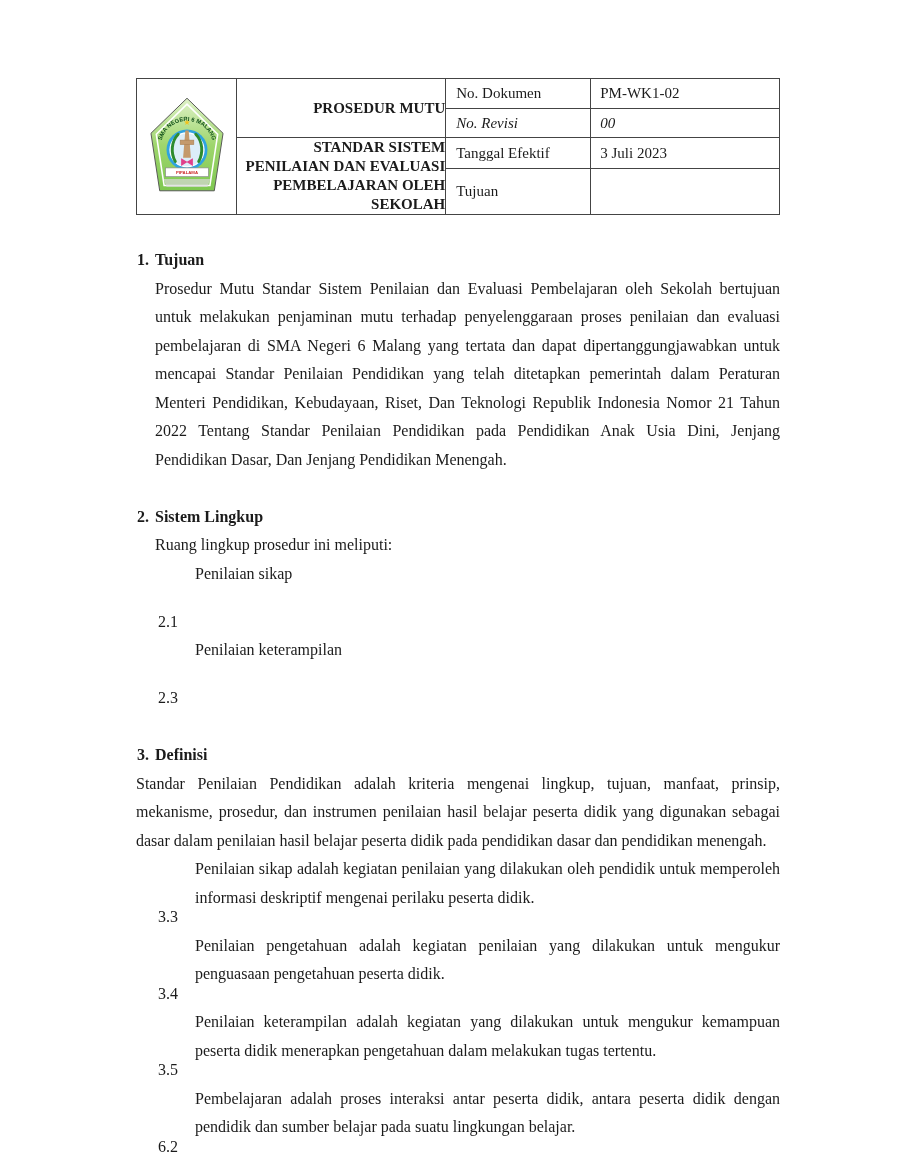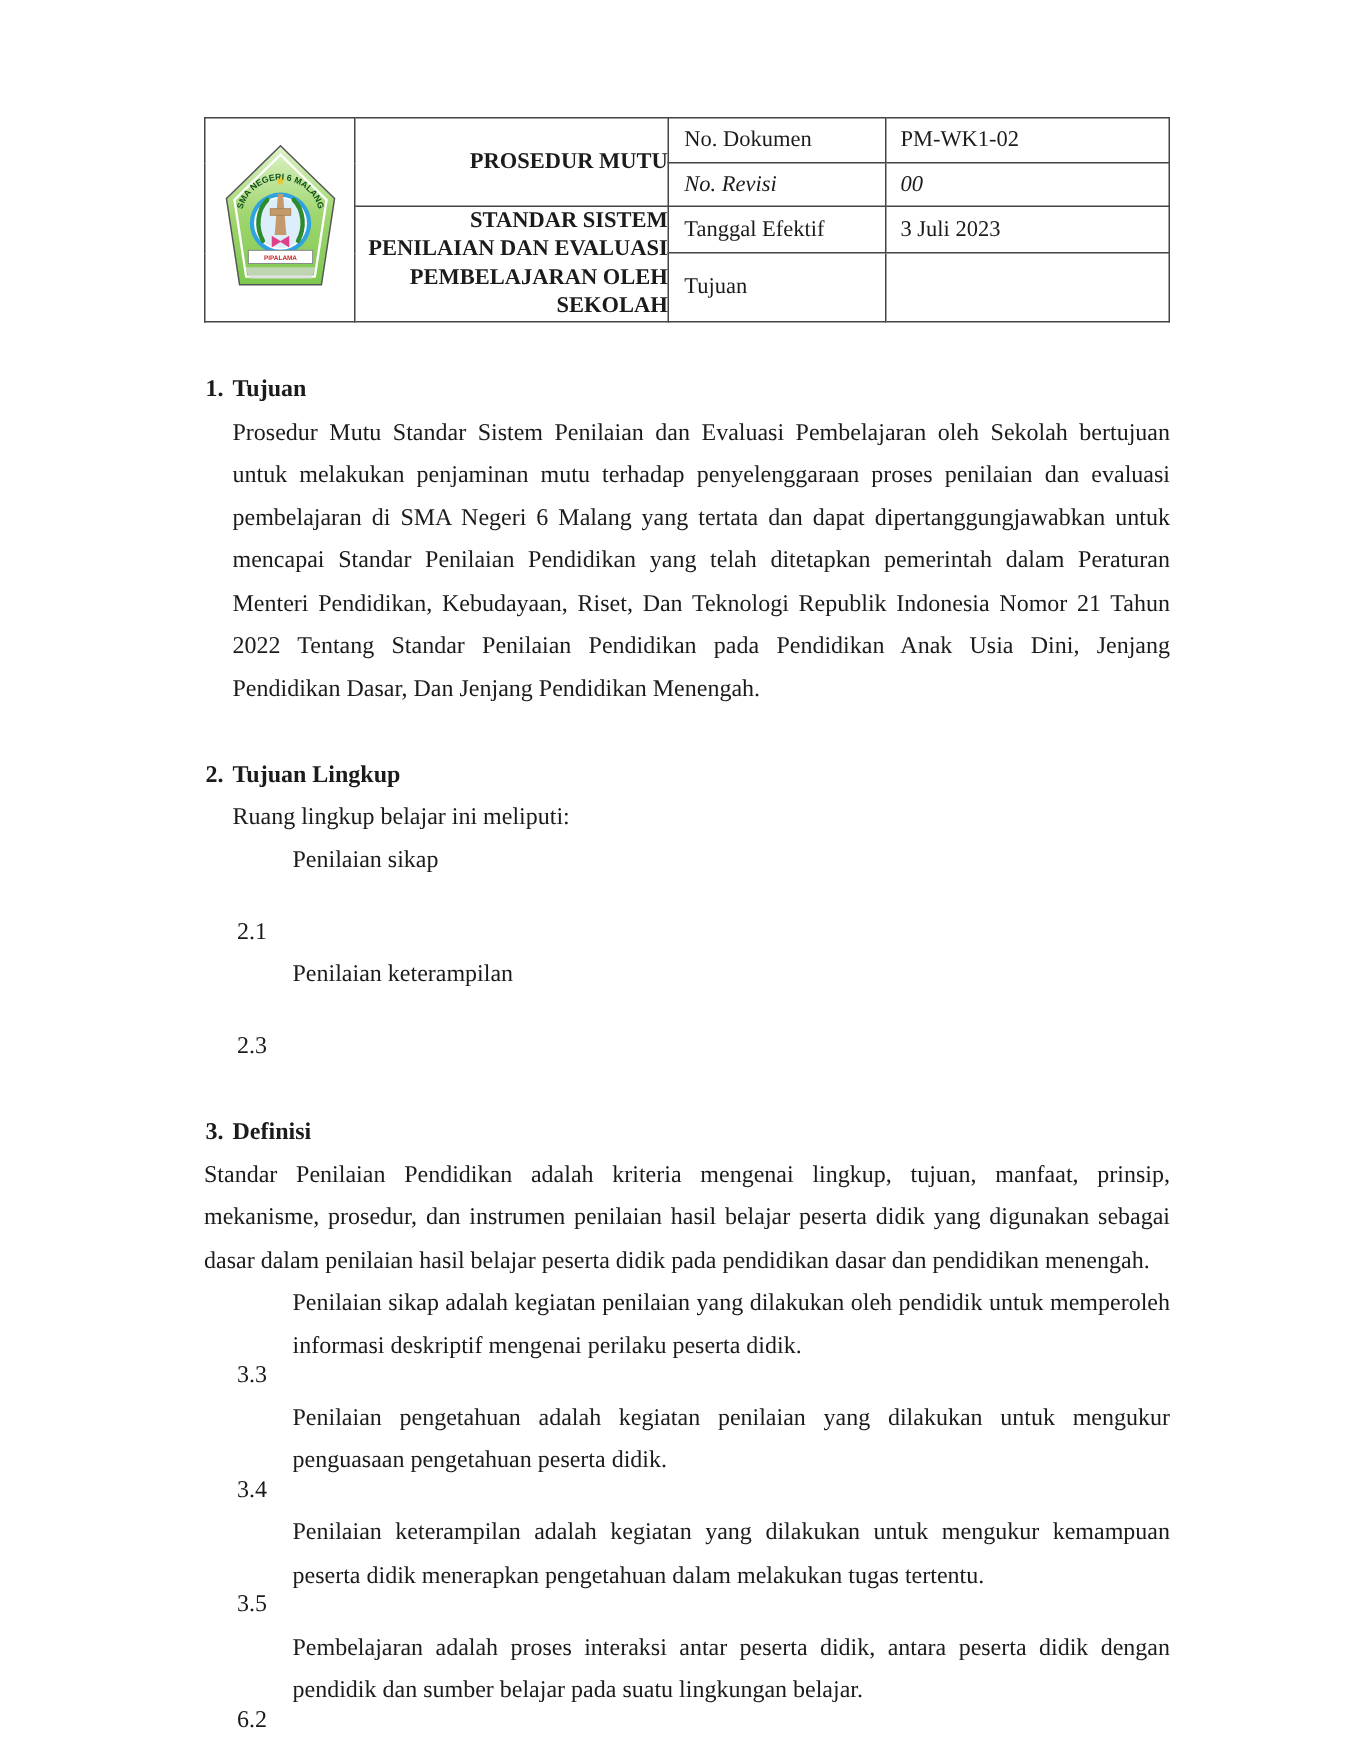--- a/index.html
+++ b/index.html
@@ -104,23 +104,23 @@
         <div class="sec-head">
           <span class="sec-num">1.</span>
           <span>Tujuan</span>
         </div>
         <div class="sec-paragraph">Prosedur Mutu Standar Sistem Penilaian dan Evaluasi Pembelajaran oleh Sekolah bertujuan untuk melakukan penjaminan mutu terhadap penyelenggaraan proses penilaian dan evaluasi pembelajaran di SMA Negeri 6 Malang yang tertata dan dapat dipertanggungjawabkan untuk mencapai Standar Penilaian Pendidikan yang telah ditetapkan pemerintah dalam Peraturan Menteri Pendidikan, Kebudayaan, Riset, Dan Teknologi Republik Indonesia Nomor 21 Tahun 2022 Tentang Standar Penilaian Pendidikan pada Pendidikan Anak Usia Dini, Jenjang Pendidikan Dasar, Dan Jenjang Pendidikan Menengah.</div>
       </div>
 
       <div class="section">
         <div class="sec-head">
           <span class="sec-num">2.</span>
-          <span>Tujuan Lingkup</span>
+          <span>Sistem Lingkup</span>
         </div>
-        <div class="sec-intro">Ruang lingkup belajar ini meliputi:</div>
+        <div class="sec-intro">Ruang lingkup prosedur ini meliputi:</div>
         <div class="item">
           <span class="item-num">2.1</span>
           <span class="item-text">Penilaian sikap</span>
         </div>
         <div class="item">
           <span class="item-num">2.3</span>
           <span class="item-text">Penilaian keterampilan</span>
         </div>
       </div>
 

